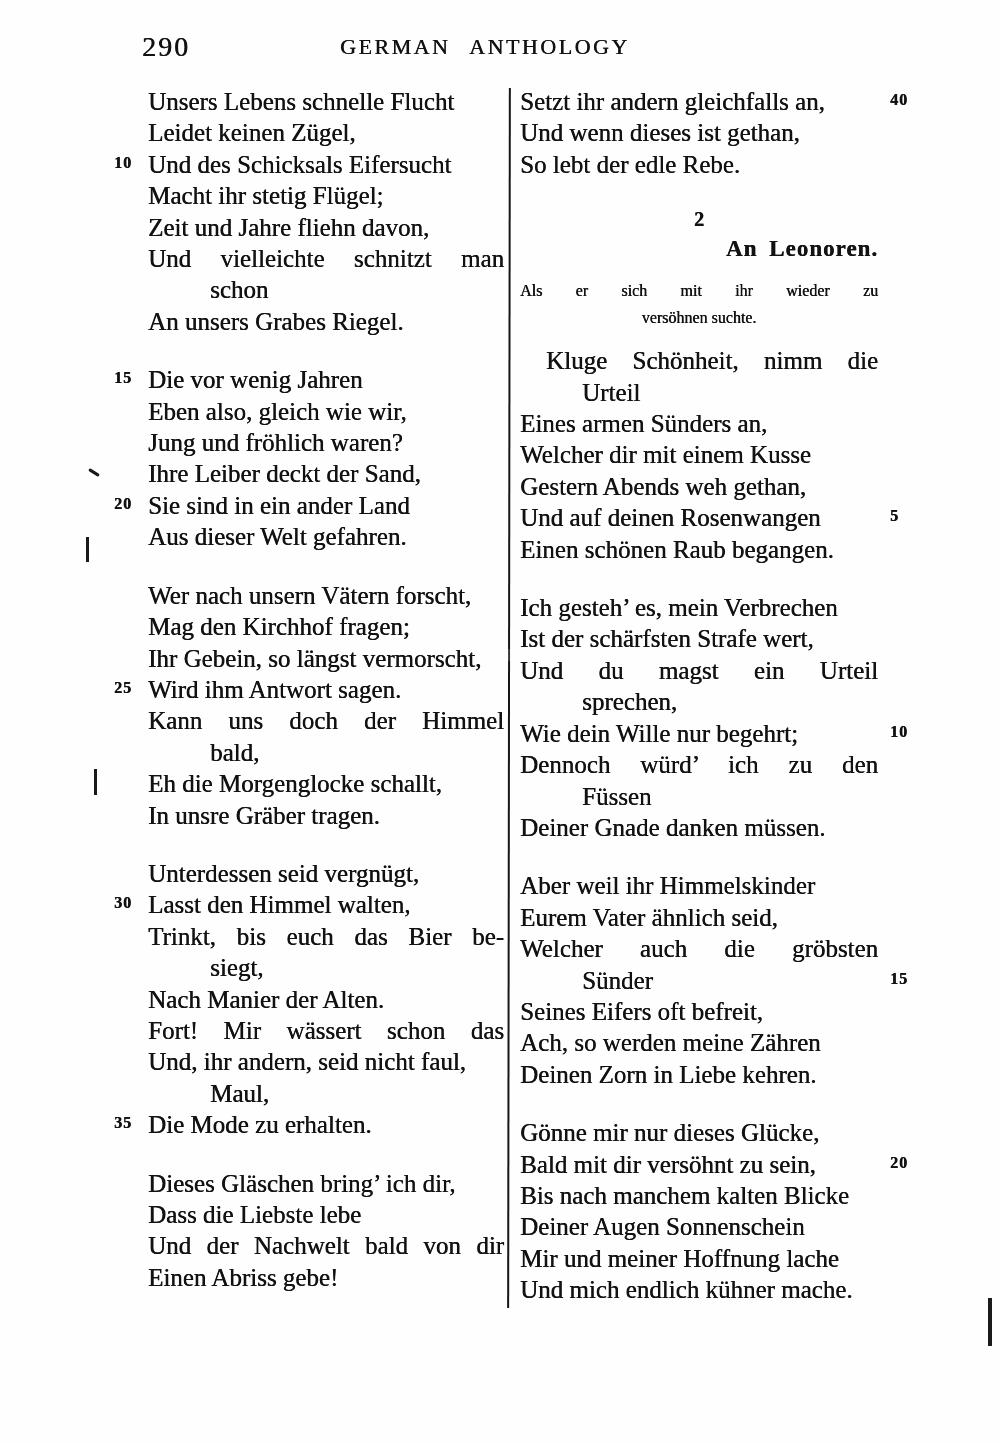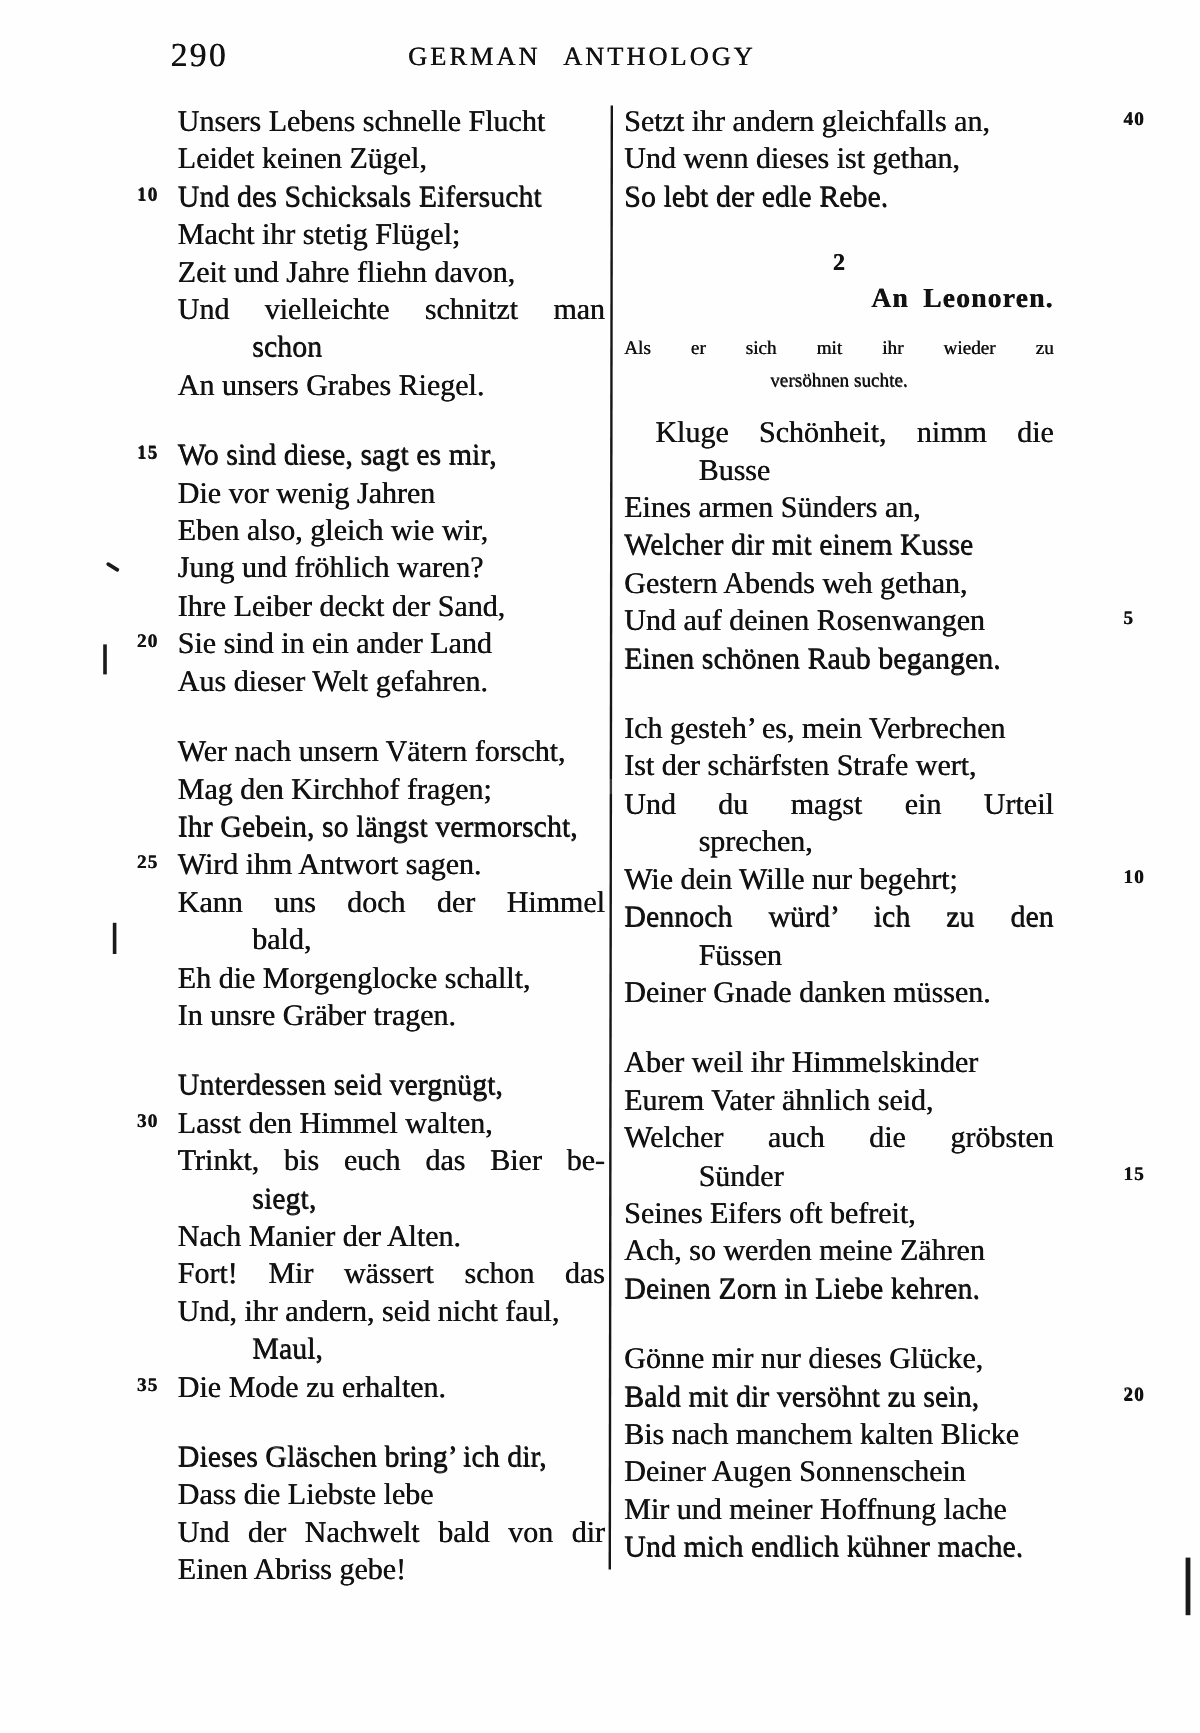--- a/index.html
+++ b/index.html
@@ -29,21 +29,21 @@
   .line { position:relative; white-space:nowrap; }
   .line.j { white-space:normal; text-align:justify; text-align-last:justify; }
   .line.ind  { padding-left:62px; }
   .line.ind1 { padding-left:26px; }
   .line.center { text-align:center; white-space:normal; }
   .num {
     position:absolute; top:6px; font-size:16px; font-weight:bold; line-height:1;
     letter-spacing:1px;
   }
   .col-left  .num { right:calc(100% + 16px); text-align:right; }
-  .col-right .num { left:calc(100% + 12px); text-align:left;margin-left:46px; }
+  .col-right .num { left:calc(100% + 12px); text-align:left; }
   .poem-number { text-align:center; font-weight:bold; font-size:20px; line-height:24px; margin:8px 0 4px; }
   .poem-title  { text-align:right; font-weight:bold; font-size:23px; line-height:28px; letter-spacing:1px; word-spacing:5px; margin:4px 0 14px; }
   .subtitle { font-size:16px; line-height:27px; margin-bottom:14px; }
   .subtitle .line { min-height:27px; }
   .ink { position:absolute; background:#1a1a1a; }
   .ink-1 { left:88px;  top:471px;  width:12px; height:3px; transform:rotate(32deg); border-radius:2px; }
   .ink-2 { left:86px;  top:537px;  width:3px;  height:25px; }
   .ink-3 { left:94px;  top:769px;  width:3px;  height:26px; }
   .ink-4 { left:988px; top:1298px; width:4px;  height:48px; }
 </style>
@@ -59,21 +59,21 @@
         <div class="line"><span class="txt">Unsers Lebens schnelle Flucht</span></div>
         <div class="line"><span class="txt">Leidet keinen Zügel,</span></div>
         <div class="line"><span class="txt">Und des Schicksals Eifersucht</span><span class="num">10</span></div>
         <div class="line"><span class="txt">Macht ihr stetig Flügel;</span></div>
         <div class="line"><span class="txt">Zeit und Jahre fliehn davon,</span></div>
         <div class="line j"><span class="txt">Und vielleichte schnitzt man</span></div>
         <div class="line ind"><span class="txt">schon</span></div>
         <div class="line"><span class="txt">An unsers Grabes Riegel.</span></div>
       </div>
       <div class="stanza">
-        <div class="line"><span class="txt">Wo sind diese, sagt es mir,</span><span class="num">15</span></div>
+        <div class="line"><span class="num">15</span></div>
         <div class="line"><span class="txt">Die vor wenig Jahren</span></div>
         <div class="line"><span class="txt">Eben also, gleich wie wir,</span></div>
         <div class="line"><span class="txt">Jung und fröhlich waren?</span></div>
         <div class="line"><span class="txt">Ihre Leiber deckt der Sand,</span></div>
         <div class="line"><span class="txt">Sie sind in ein ander Land</span><span class="num">20</span></div>
         <div class="line"><span class="txt">Aus dieser Welt gefahren.</span></div>
       </div>
       <div class="stanza">
         <div class="line"><span class="txt">Wer nach unsern Vätern forscht,</span></div>
         <div class="line"><span class="txt">Mag den Kirchhof fragen;</span></div>
@@ -109,21 +109,21 @@
         <div class="line"><span class="txt">So lebt der edle Rebe.</span></div>
       </div>
       <div class="poem-number">2</div>
       <div class="poem-title">An Leonoren.</div>
       <div class="subtitle">
         <div class="line j"><span class="txt">Als er sich mit ihr wieder zu</span></div>
         <div class="line center"><span class="txt">versöhnen suchte.</span></div>
       </div>
       <div class="stanza">
         <div class="line j ind1"><span class="txt">Kluge Schönheit, nimm die</span></div>
-        <div class="line ind"><span class="txt">Busse</span></div>
+        <div class="line ind"><span class="txt">Urteil</span></div>
         <div class="line"><span class="txt">Eines armen Sünders an,</span></div>
         <div class="line"><span class="txt">Welcher dir mit einem Kusse</span></div>
         <div class="line"><span class="txt">Gestern Abends weh gethan,</span></div>
         <div class="line"><span class="txt">Und auf deinen Rosenwangen</span><span class="num">5</span></div>
         <div class="line"><span class="txt">Einen schönen Raub begangen.</span></div>
       </div>
       <div class="stanza">
         <div class="line"><span class="txt">Ich gesteh’ es, mein Verbrechen</span></div>
         <div class="line"><span class="txt">Ist der schärfsten Strafe wert,</span></div>
         <div class="line j"><span class="txt">Und du magst ein Urteil</span></div>

